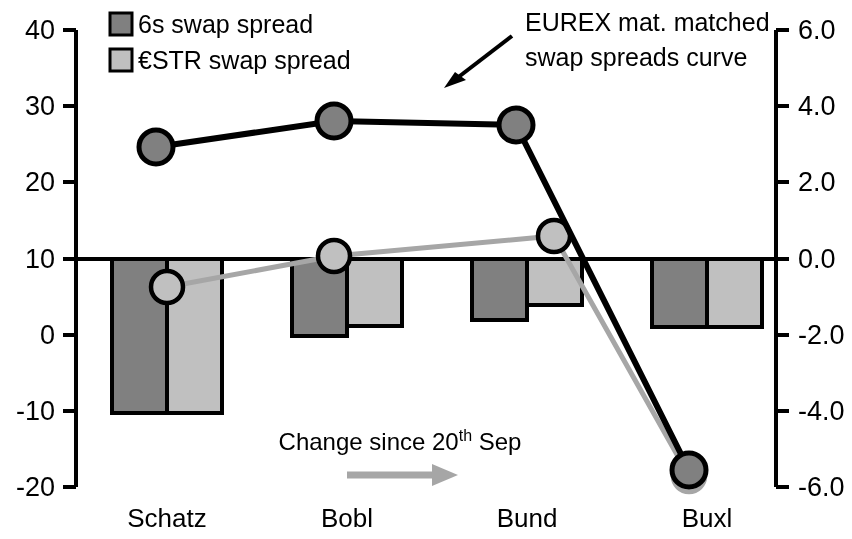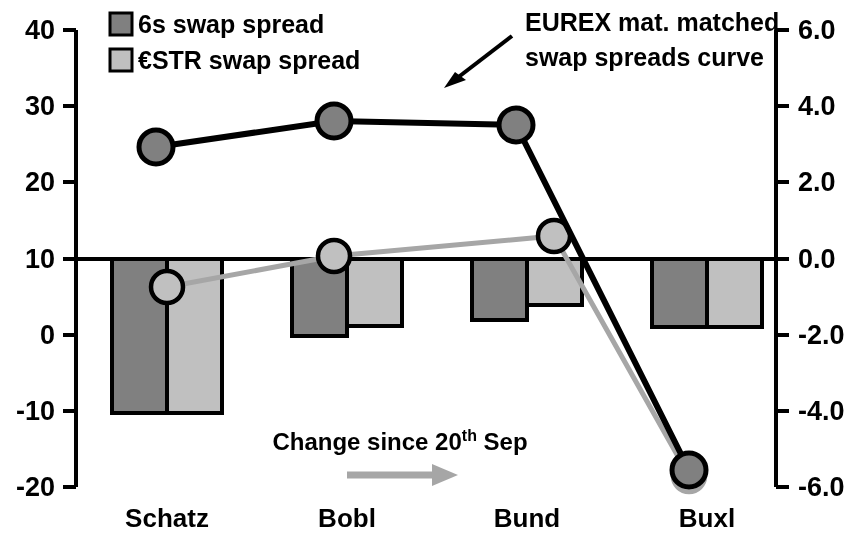--- a/index.html
+++ b/index.html
@@ -11,21 +11,20 @@
     width: 852px;
     height: 539px;
     overflow: hidden;
     font-family: "Liberation Sans", sans-serif;
     color: #000000;
   }
   #chart-root {
     position: relative;
     width: 852px;
     height: 519px;
-    font-weight: bold;
   }
   svg#chart-svg {
     position: absolute;
     top: 0;
     left: 0;
     width: 852px;
     height: 539px;
   }
   .axis-tick-label {
     font-family: "Liberation Sans", sans-serif;

